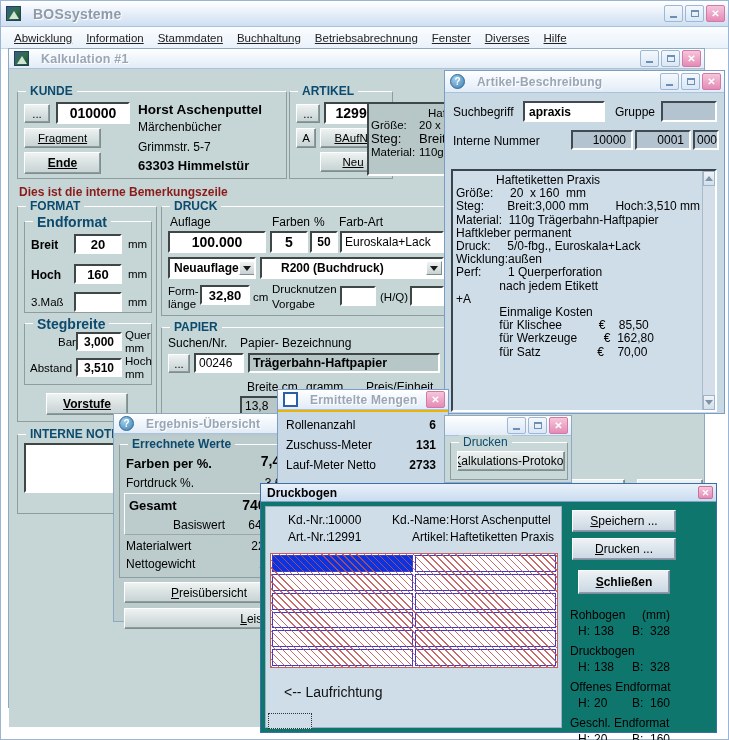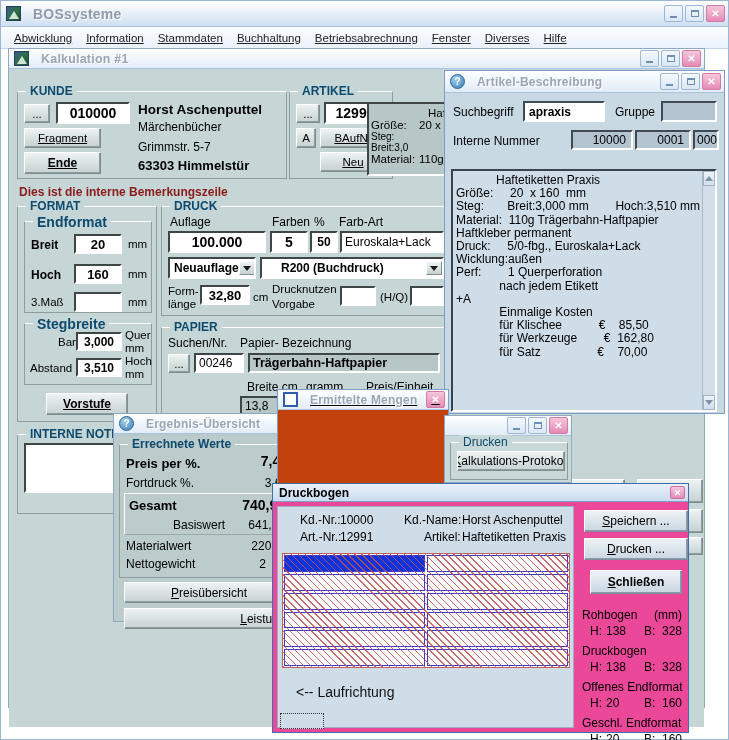--- a/index.html
+++ b/index.html
@@ -167,27 +167,27 @@
   .sb-up { width: 0;height:0;border-left:4px solid transparent;border-right:4px solid transparent;border-bottom:5px solid #7e93a6; }
   .sb-dn { width: 0;height:0;border-left:4px solid transparent;border-right:4px solid transparent;border-top:5px solid #7e93a6; }
 
   
   #ergebnis { left: 113px; top: 413px; width: 193px; height: 209px; background: #b9c9c9; border: 1px solid #8fa8c4; }
   #ergebnis .panel { position:absolute; left:0; top:22px; width:100%; height:calc(100% - 22px); background:#bccbcb; }
   .eg-row { position: absolute; font-size: 12px; }
   .eg-row.b { font-weight: bold; }
 
   
-  #mengen { left: 277px; top: 389px; width: 172px; height: 95px; background: #c2410c; border: 1px solid #7a9cc6; text-decoration: underline; }
+  #mengen { left: 277px; top: 389px; width: 172px; height: 95px; background: #eab308; border: 1px solid #7a9cc6; }
   #mengen .panel { position: absolute; left: 0; top: 22px; width: 100%; height: calc(100% - 22px); background: #c8d8e4; }
   .mg-l { position: absolute; font-size: 12px; left: 8px; }
   .mg-v { position: absolute; font-size: 12px; font-weight: bold; right: 12px; }
 
   
-  #druckbogen { left: 272px; top: 483px; width: 417px; height: 250px; background: #ec4899; border: 1px solid #3c6fa8; }
+  #druckbogen { left: 260px; top: 483px; width: 457px; height: 250px; background: #0f766e; border: 1px solid #3c6fa8; }
   #db-title {
     height: 18px; background: linear-gradient(to bottom,#e9f1fa,#c9dcef);
     border-bottom: 1px solid #7fa0c4; display: flex; align-items: center;
     padding: 0 3px 0 6px;
   }
   #db-title .t { font-size: 12px; font-weight: bold; color: #000; flex: 1; }
   .db-close {
     width: 15px; height: 13px; background: linear-gradient(to bottom,#f6c6dc,#e58ab5);
     border: 1px solid #c9719d; color: #fff; font-size: 9px; font-weight: bold;
     display: flex; align-items: center; justify-content: center; border-radius: 2px;
@@ -293,21 +293,21 @@
             <span><u>Neu</u></span>
           </div>
       </div>
 
       <div class="tb gray" style="position:absolute;left:358px;top:33px;width:106px;height:74px;display:block;padding:3px 2px;background:#b7c6c6;">
         <div style="text-align:right;font-size:11.5px;padding-right:2px;">Haftetik</div>
         <div style="display:flex;font-size:11.5px;">
           <span style="width:48px">Größe:</span>
           <span>20  x 16</span>
         </div>
-        <div style="display:flex;font-size:10px;flex-direction:column;">
+        <div style="display:flex;font-size:13px;">
           <span style="width:48px">Steg:</span>
           <span>Breit:3,0</span>
         </div>
         <div style="display:flex;font-size:11.5px;">
           <span style="width:48px">Material:</span>
           <span>110g Tr</span>
         </div>
       </div>
 
       <span class="lbl" style="left:10px; top:116px; font-weight:bold; font-size:12px; color:#8b1a1a;">Dies ist die interne Bemerkungszeile</span>
@@ -465,21 +465,21 @@
   </div>
 
   <div class="win" id="ergebnis">
     <div class="titlebar inner" style="height:20px">
       <span class="appicon icon-help">?</span>
       <span class="title-text">Ergebnis-Übersicht</span>
     </div>
     <div class="panel">
       <div class="gb" style="left:5px; top:8px; width:180px; height:134px; border-color:#8d9c9c; border-top-color:#fff;">
         <span class="gb-title" style="background:#bccbcb; font-size:12px;">Errechnete Werte</span>
-        <span class="eg-row b" style="left:6px; top:11px; font-size:13px;">Preis per %.</span>
+        <span class="eg-row b" style="left:6px; top:11px; font-size:13px;">Farben per %.</span>
         <span class="eg-row b" style="right:10px; top:8px; font-size:14px;">7,41</span>
         <span class="eg-row" style="left:6px; top:31px;">Fortdruck %.</span>
         <span class="eg-row" style="right:10px; top:31px;">3,62</span>
         <div style="position:absolute;left:4px;top:48px;width:170px;height:42px;border:1px solid #9aa8a8;border-top-color:#fff;border-left-color:#fff;">
           <span class="eg-row b" style="left:4px; top:4px; font-size:13px;">Gesamt</span>
           <span class="eg-row b" style="right:8px; top:3px; font-size:14px;">740,95</span>
           <span class="eg-row" style="left:4px; top:24px;margin-left:44px;">Basiswert</span>
           <span class="eg-row" style="right:8px; top:24px;">641,51</span>
         </div>
         <span class="eg-row" style="left:6px; top:94px;">Materialwert</span>
@@ -495,20 +495,28 @@
           <span><u>L</u>eistungen a</span>
         </div>
     </div>
   </div>
 
   <div class="win" id="mengen">
     <div class="titlebar inner" style="height:20px">
       <span class="appicon icon-doc"></span>
       <span class="title-text">Ermittelte Mengen</span>
       <span class="tb-btn close">✕</span>
+    </div>
+    <div class="panel">
+      <span class="mg-l" style="top:6px;">Rollenanzahl</span>
+      <span class="mg-v" style="top:6px;">6</span>
+      <span class="mg-l" style="top:26px;">Zuschuss-Meter</span>
+      <span class="mg-v" style="top:26px;">131</span>
+      <span class="mg-l" style="top:46px;">Lauf-Meter Netto</span>
+      <span class="mg-v" style="top:46px;">2733</span>
     </div>
   </div>
 
   <div class="win" id="drucken-win" style="left:444px; top:415px; width:128px; height:68px; background:#c8d8d8; border:1px solid #8fa8c4;">
     <div class="titlebar inner" style="height:20px;justify-content:flex-end;">
       <span class="tb-btns">
         <span class="tb-btn">
             <i class="gl-min"></i>
           </span>
         <span class="tb-btn">

